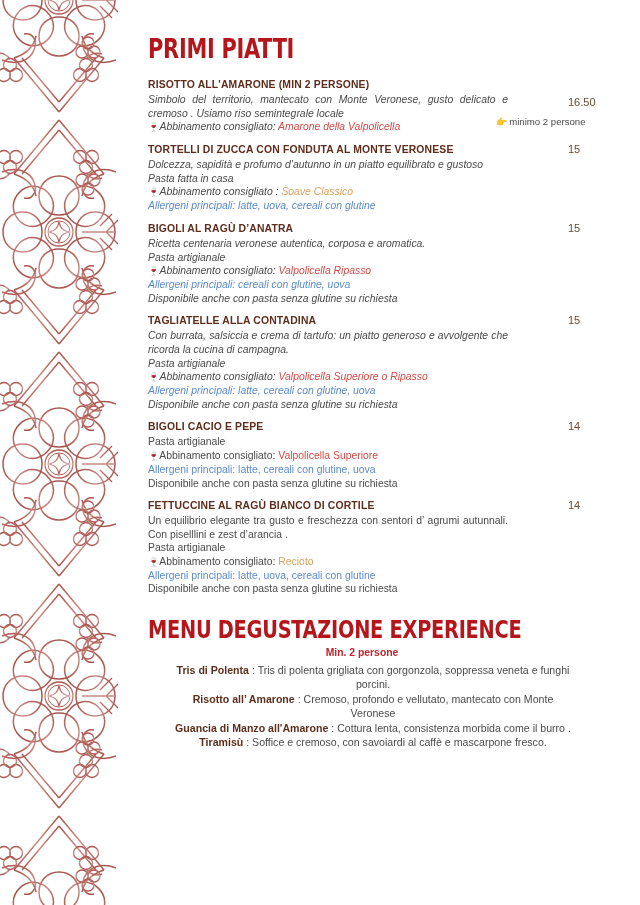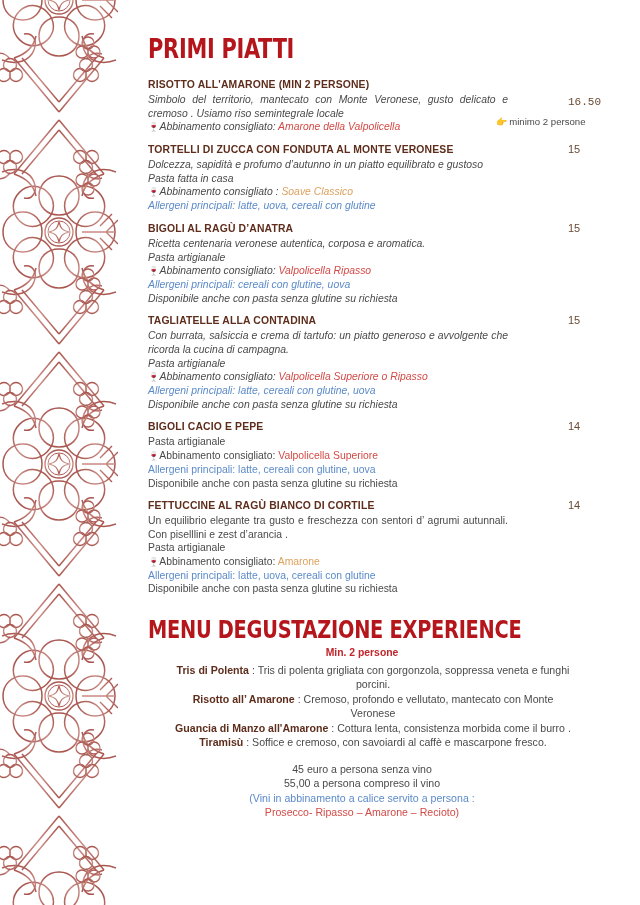--- a/index.html
+++ b/index.html
@@ -345,21 +345,21 @@
 
   <h1 id="primi-piatti-title" class="section-title">PRIMI PIATTI</h1>
 
   <div id="dish-list">
       <div class="dish italic">
         <div class="dish-body">
           <div class="dish-name">RISOTTO ALL'AMARONE (MIN 2 PERSONE)</div>
           <div class="dish-desc">Simbolo del territorio, mantecato con Monte Veronese, gusto delicato e cremoso . Usiamo riso semintegrale locale</div>
           <div class="pairing"><span class="glass-icon">🍷</span><span> Abbinamento consigliato: </span><span class="pairing-wine">Amarone della Valpolicella</span></div>
         </div>
-        <div class="dish-price" style="top: 18px; font-family: Liberation Mono, monospace;">16.50</div>
+        <div class="dish-price" style="top: 18px;">16.50</div>
         <div class="dish-note" style="top: 38px;"><span class="hand-icon">👉</span><span>minimo 2 persone</span></div>
       </div>
       <div class="dish italic">
         <div class="dish-body">
           <div class="dish-name">TORTELLI DI ZUCCA CON FONDUTA AL MONTE VERONESE</div>
           <div class="dish-desc">Dolcezza, sapidità e profumo d’autunno in un piatto equilibrato e gustoso</div>
           <div class="dish-line">Pasta fatta in casa</div>
           <div class="pairing"><span class="glass-icon">🍷</span><span> Abbinamento consigliato : </span><span class="pairing-wine tan">Soave Classico</span></div>
           <div class="allergens">Allergeni principali: latte, uova, cereali con glutine</div>
         </div>
@@ -395,38 +395,32 @@
           <div class="allergens">Allergeni principali: latte, cereali con glutine, uova</div>
           <div class="gf-note">Disponibile anche con pasta senza glutine su richiesta</div>
         </div>
         <div class="dish-price" style="top: 0px;">14</div>
       </div>
       <div class="dish">
         <div class="dish-body">
           <div class="dish-name">FETTUCCINE AL RAGÙ BIANCO DI CORTILE</div>
           <div class="dish-desc">Un equilibrio elegante tra gusto e freschezza con sentori d’ agrumi autunnali. Con piselllini e zest d’arancia .</div>
           <div class="dish-line">Pasta artigianale</div>
-          <div class="pairing"><span class="glass-icon">🍷</span><span> Abbinamento consigliato: </span><span class="pairing-wine tan">Amarone</span></div>
+          <div class="pairing"><span class="glass-icon">🍷</span><span> Abbinamento consigliato: </span><span class="pairing-wine tan">Recioto</span></div>
           <div class="allergens">Allergeni principali: latte, uova, cereali con glutine</div>
           <div class="gf-note">Disponibile anche con pasta senza glutine su richiesta</div>
         </div>
         <div class="dish-price" style="top: 0px;">14</div>
       </div>
     </div>
 
   <div id="degustazione">
     <h2 id="degustazione-title" class="section-title">MENU DEGUSTAZIONE EXPERIENCE</h2>
     <div id="degustazione-min">Min. 2 persone</div>
     <div id="deg-courses">
         <div class="deg-course"><span class="deg-course-name">Tris di Polenta</span><span> : </span><span>Tris di polenta grigliata con gorgonzola, soppressa veneta e funghi porcini.</span></div>
         <div class="deg-course"><span class="deg-course-name">Risotto all’ Amarone</span><span> : </span><span>Cremoso, profondo e vellutato, mantecato con  Monte Veronese</span></div>
         <div class="deg-course"><span class="deg-course-name">Guancia di Manzo all'Amarone</span><span> : </span><span>Cottura lenta, consistenza morbida come il burro .</span></div>
         <div class="deg-course"><span class="deg-course-name">Tiramisù</span><span> : </span><span>Soffice e cremoso, con savoiardi al caffè e mascarpone fresco.</span></div>
       </div>
-    <div id="deg-pricing">
-        <div class="deg-price-line">45 euro a persona senza vino</div>
-        <div class="deg-price-line">55,00 a persona compreso il vino</div>
-        <div class="deg-price-line blue">(Vini in abbinamento a calice servito a persona :</div>
-        <div class="deg-price-line red">Prosecco- Ripasso – Amarone – Recioto)</div>
-      </div>
   </div>
 
 </div>
 
 </body></html>

